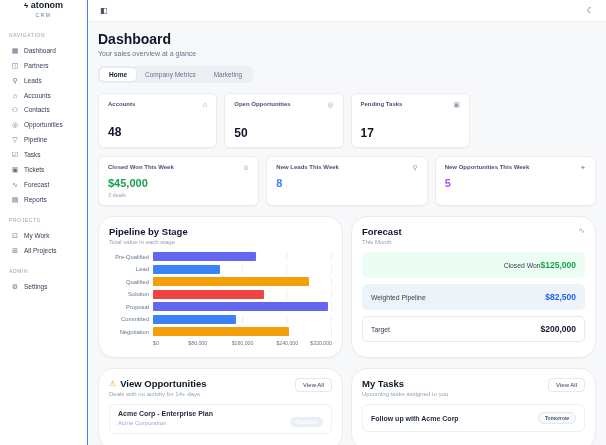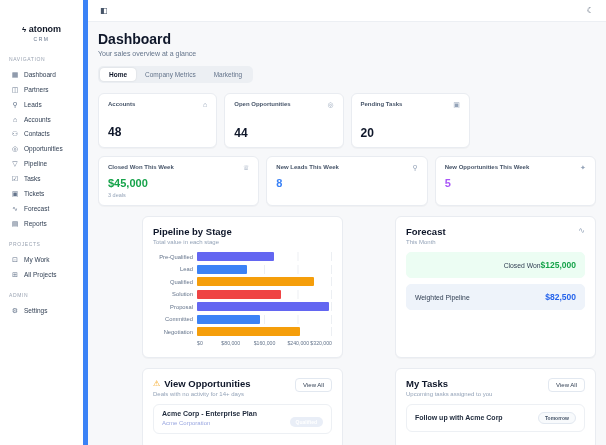--- a/index.html
+++ b/index.html
@@ -1,20 +1,20 @@
 <!DOCTYPE html>
 <html><head>
 <meta charset="utf-8">
 <style>
   * { margin:0; padding:0; box-sizing:border-box; }
   html,body { width:606px; height:445px; overflow:hidden; }
   body { font-family:"Liberation Sans","DejaVu Sans",sans-serif; background:#f7f8fa; color:#0f172a; display:flex; }
 
   
-  .sidebar { width:88px; min-width:88px; background:#fff; border-right:5px solid #3b82f6; padding:24px 0 0; height:445px; }
+  .sidebar { width:88px; min-width:88px; background:#fff; border-right:1px solid #3b82f6; padding:0 0 0; height:445px; }
   .logo { text-align:center; margin-bottom:14px; }
   .logo-line { font-size:9px; font-weight:bold; color:#111827; }
   .logo-mark { color:#111827; font-size:8px; }
   .logo-sub { font-size:5px; letter-spacing:1.5px; color:#64748b; margin-top:2px; }
   .navsec { padding:0 9px; margin-bottom:10px; }
   .navsec-label { font-size:5px; letter-spacing:.6px; text-transform:uppercase; color:#9aa3b2; margin-bottom:5px; }
   .navitem { display:flex; align-items:center; gap:5px; font-size:6.5px; color:#334155; padding:3.5px 2px; border-radius:4px; cursor:pointer; }
   .navitem .nicon { width:8px; font-size:7px; color:#64748b; text-align:center; }
 
   
@@ -35,21 +35,21 @@
   .row2 { display:grid; grid-template-columns:1fr 1fr; gap:8px; margin-bottom:10px; }
 
   .card { background:#fff; border:1px solid #e9ecf1; border-radius:6px; padding:7px 9px; box-shadow:0 1px 1px rgba(15,23,42,.03); }
   .stat-top { display:flex; justify-content:space-between; align-items:flex-start; }
   .stat-label { font-size:6px; color:#475569; font-weight:bold; }
   .stat-icon { font-size:7px; color:#94a3b8; }
   .stat-value { font-size:12px; font-weight:bold; margin-top:17px; color:#0f172a; }
   .hl-value { font-size:11px; font-weight:bold; margin-top:5px; }
   .hl-sub { font-size:5.5px; color:#94a3b8; margin-top:3px; }
 
-  .panel { background:#fff; border:1px solid #e9ecf1; border-radius:6px; padding:9px 10px; box-shadow:0 1px 1px rgba(15,23,42,.03);margin-left:44px; }
+  .panel { background:#fff; border:1px solid #e9ecf1; border-radius:16px; padding:9px 10px; box-shadow:0 1px 1px rgba(15,23,42,.03); }
   .panel-head { display:flex; justify-content:space-between; align-items:flex-start; margin-bottom:7px; }
   .panel-title { font-size:9.5px; font-weight:bold; color:#0f172a; display:flex; align-items:center; gap:4px; }
   .panel-sub { font-size:6px; color:#94a3b8; margin-top:2px; }
   .panel-icon { font-size:8px; color:#94a3b8; }
   .warn { color:#f59e0b; font-size:8px; }
   .viewall { font-size:6px; color:#334155; background:#fff; border:1px solid #e2e8f0; border-radius:4px; padding:3px 7px; cursor:pointer; white-space:nowrap; }
 
   
   .chart-wrap { margin-top:4px; }
   .crow { display:flex; align-items:center; margin-bottom:3.5px; }
@@ -202,29 +202,29 @@
           </div>
           <div class="stat-value">48</div>
         </div>
 
 
         <div class="card">
           <div class="stat-top">
             <span class="stat-label">Open Opportunities</span>
             <span class="stat-icon">◎</span>
           </div>
-          <div class="stat-value">44</div>
+          <div class="stat-value">50</div>
         </div>
 
         <div class="card">
           <div class="stat-top">
             <span class="stat-label">Pending Tasks</span>
             <span class="stat-icon">▣</span>
           </div>
-          <div class="stat-value">20</div>
+          <div class="stat-value">17</div>
         </div>
 
     </div>
 
     
     <div class="row3">
 
         <div class="card">
           <div class="stat-top">
             <span class="stat-label">Closed Won This Week</span>
@@ -329,20 +329,24 @@
             <span class="frow-label">Closed Won</span>
             <span class="frow-value" style="color: rgb(22, 163, 74);">$125,000</span>
           </div>
 
           <div class="frow" style="background: rgb(238, 243, 250); border: 1px solid rgb(238, 243, 250); gap: 48px;">
             <span class="frow-label">Weighted Pipeline</span>
             <span class="frow-value" style="color: rgb(37, 99, 235);">$82,500</span>
           </div>
 
 
+          <div class="frow" style="background: rgb(255, 255, 255); border: 1px solid rgb(229, 233, 239);">
+            <span class="frow-label">Target</span>
+            <span class="frow-value" style="color: rgb(15, 23, 42);">$200,000</span>
+          </div>
 
       </div>
     </div>
 
     
     <div class="row2">
       <div class="panel">
         <div class="panel-head">
           <div>
             <div class="panel-title">

